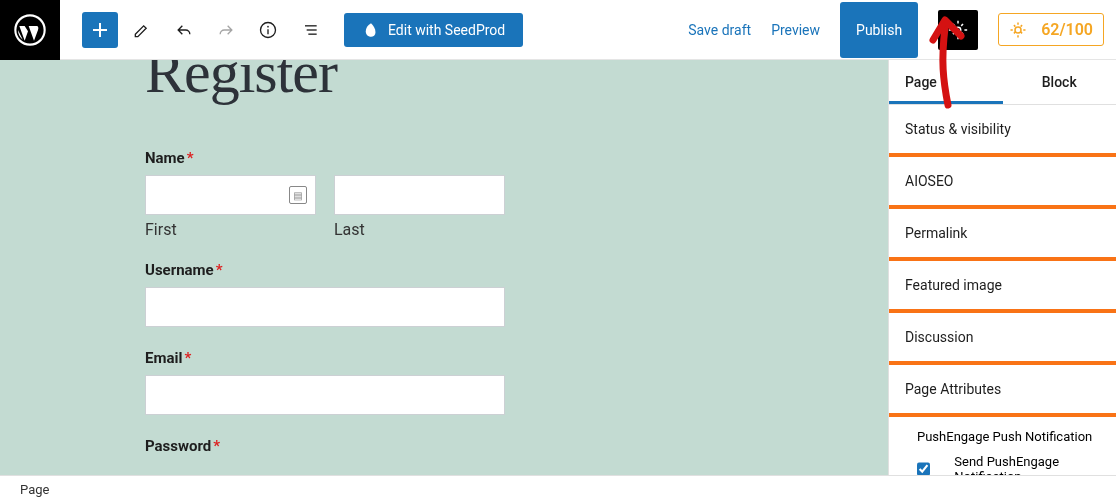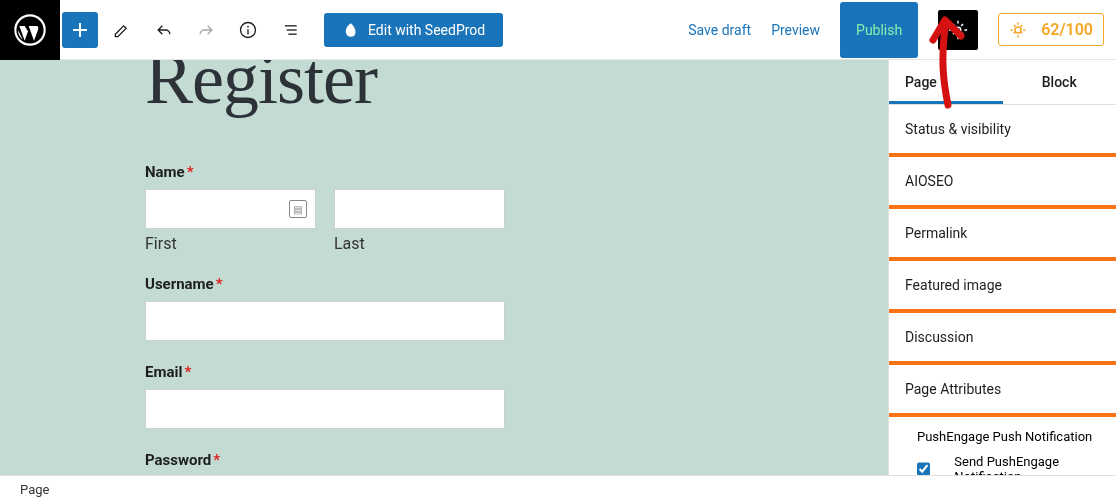--- a/index.html
+++ b/index.html
@@ -23,21 +23,21 @@
   .wp-logo {
     width: 60px;
     height: 60px;
     background: #000;
     display: flex;
     align-items: center;
     justify-content: center;
     flex-shrink: 0;
   }
   .wp-logo svg { width: 32px; height: 32px; fill: #fff; }
-  .tb-left { display: flex; align-items: center; gap: 6px; margin-left: 2px; }
+  .tb-left { display: flex; align-items: center; gap: 6px; margin-left: 22px; }
   .tb-btn {
     width: 36px; height: 36px;
     display: flex; align-items: center; justify-content: center;
     border-radius: 3px; cursor: pointer;
     color: #1e1e1e;
   }
   .tb-add {
     background: #1a74ba; color: #fff;
   }
   .tb-add svg { width:24px; height:24px; stroke:#fff; stroke-width:2; }
@@ -54,21 +54,21 @@
     cursor: pointer;
   }
   .tb-right {
     margin-left: auto;
     display: flex;
     align-items: center;
     gap: 20px;
   }
   .link-btn { color:#1a74ba; font-size:14px; cursor:pointer; }
   .publish-btn {
-    background:#1a74ba; color:#86efac; padding:20px 16px; border-radius:3px;
+    background:#1a74ba; color:#ffffff; padding:20px 16px; border-radius:3px;
     font-size:14px; cursor:pointer;
   }
   .settings-btn {
     width:40px; height:40px; background:#000; display:flex;
     align-items:center; justify-content:center; border-radius:2px;
     cursor:pointer;
   }
   .score-badge {
     border:1px solid #f5a623;
     border-radius:3px;
@@ -84,21 +84,21 @@
     height:calc(100% - 60px - 28px);
   }
   .canvas {
     flex:1;
     background:#c3dbd2;
     overflow:hidden;
     padding:0;
     position:relative;
   }
   .page-title {
-    font-size:72px;
+    font-size:60px;
     font-weight:400;
     color:#2d3239;
     margin-left:145px;
     margin-top:-22px;
     letter-spacing:-1px;
     font-family: Georgia, serif;
   }
   .form {
     margin-left:145px;
     margin-top:42px;

